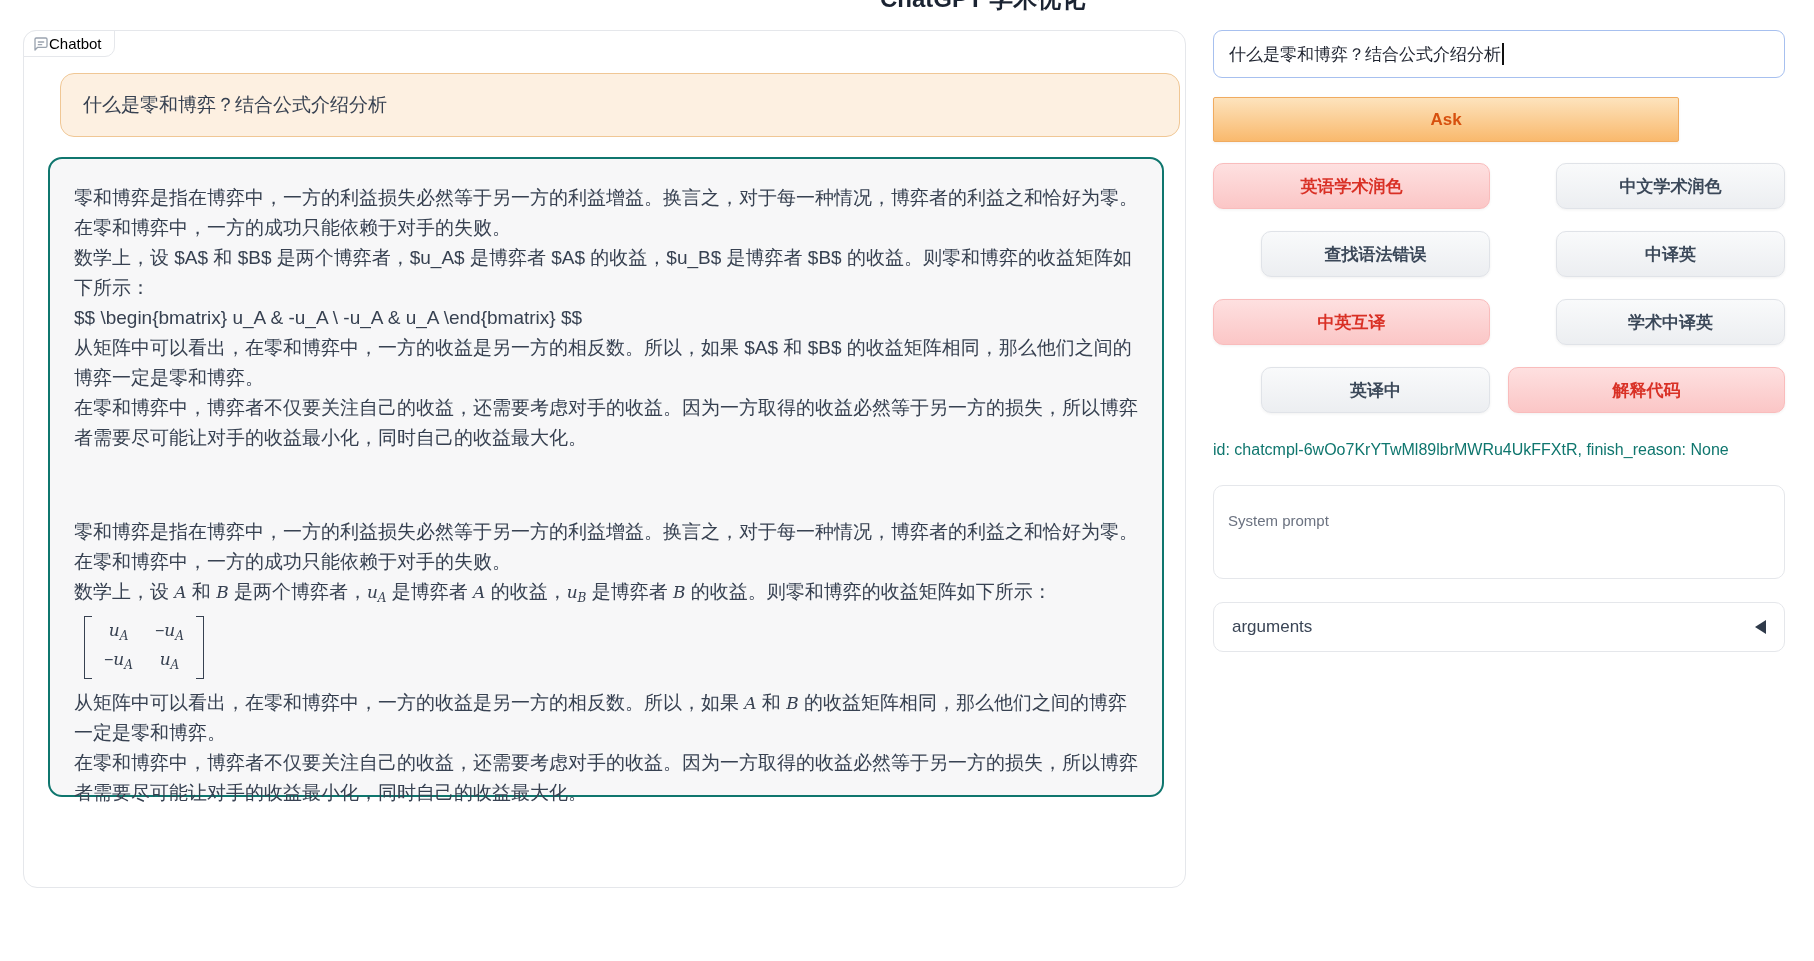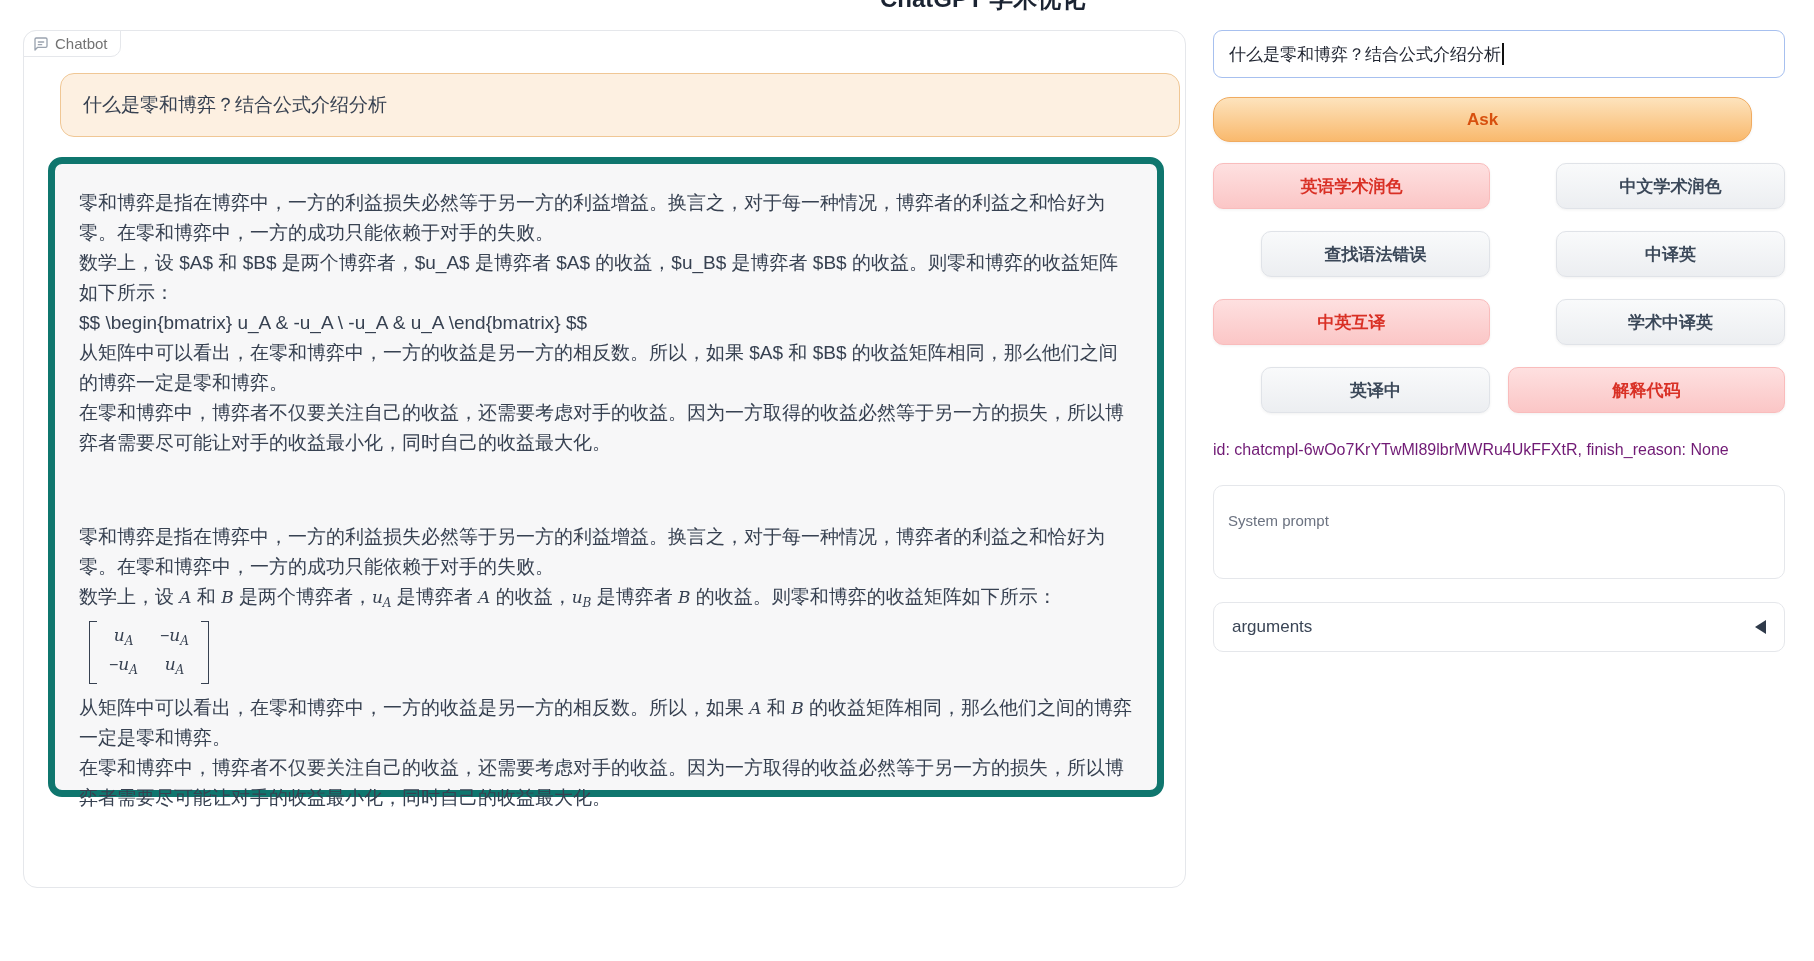--- a/index.html
+++ b/index.html
@@ -7,62 +7,62 @@
     font-family:"Liberation Sans","DejaVu Sans",sans-serif; }
 
   
   #page-title { position:absolute; left:880px; top:-17px; font-size:24px; font-weight:bold;
     color:#1a2332; white-space:nowrap; }
 
   
   #chatbot-panel { position:absolute; left:23px; top:30px; width:1163px; height:858px;
     background:#fff; border:1px solid #e5e7eb; border-radius:14px; }
   #chatbot-label { position:absolute; left:-1px; top:-1px; display:flex; align-items:center;
-    gap:6px; padding:4px 12px 4px 9px; background:#fff; border:1px solid #e5e7eb;
+    gap:0; padding:4px 12px 4px 9px; background:#fff; border:1px solid #e5e7eb;
     border-top-left-radius:13px; border-bottom-right-radius:10px; border-top-color:#e5e7eb;
-    color:#737373; font-size:15px; }
+    color:#000000; font-size:15px; }
   #user-bubble { position:absolute; left:36px; top:42px; width:1120px; height:64px;
     background:#fdf0e1; border:1px solid #f0c795; border-radius:14px;
     display:flex; align-items:center; padding:0 22px; font-size:19px; color:#374151; }
   #bot-bubble { position:absolute; left:24px; top:126px; width:1116px; height:640px;
-    background:#f7f7f8; border:7px solid #0f766e; border-radius:14px;
+    background:#f7f7f8; border:2px solid #0f766e; border-radius:14px;
     padding:24px 24px; font-size:19px; line-height:30px; color:#374151; }
   .para-gap { height:64px; }
   .mth { font-family:"DejaVu Serif","Liberation Serif",serif; font-style:italic; font-size:17px; }
   .mth sub { font-size:12px; font-style:italic; }
   .mtx { display:inline-flex; align-items:stretch; margin:3px 0 3px 10px; line-height:22px; }
   .mtx-br { width:8px; border:1.8px solid #374151; }
   .mtx-br.l { border-right:none; }
   .mtx-br.r { border-left:none; }
   .mtx-grid { display:grid; grid-template-columns:auto auto; column-gap:22px; row-gap:0px;
     padding:3px 12px; align-items:center; justify-items:center; }
   .mcell { font-size:16px; color:#374151; }
 
   
   #prompt-box { position:absolute; left:1213px; top:30px; width:572px; height:48px;
     background:#fff; border:1.5px solid #a7c0ef; border-radius:9px; display:flex;
     align-items:center; padding:0 15px; font-size:17px; color:#1f2430; }
   #text-cursor { display:inline-block; width:1.5px; height:22px; background:#111; margin-left:1px; }
 
-  #ask-button { position:absolute; left:1213px; top:97px; width:539px; height:45px;
+  #ask-button { position:absolute; left:1213px; top:97px; width:466px; height:45px;
     background:linear-gradient(180deg,#fde3bd 0%,#f9b96d 100%); border:1px solid #f0ab60;
-    border-radius:17px; display:flex; align-items:center; justify-content:center;
+    border-radius:2px; display:flex; align-items:center; justify-content:center;
     font-size:17px; font-weight:bold; color:#d7500e; cursor:pointer;
     box-shadow:0 1px 3px rgba(0,0,0,0.06); }
 
   #quick-grid { position:absolute; left:1213px; top:163px; width:572px;
     display:grid; grid-template-columns:277px 277px; column-gap:18px; row-gap:22px; }
   .qbtn { height:46px; border-radius:10px; display:flex; align-items:center; justify-content:center;
     font-size:17px; font-weight:bold; cursor:pointer; box-shadow:0 1px 3px rgba(0,0,0,0.06); }
   .btn-gray { background:linear-gradient(180deg,#f9fafb 0%,#eceef1 100%);
     border:1px solid #e0e3e8; color:#3b4859;margin-left:48px; }
   .btn-pink { background:linear-gradient(180deg,#fee0e0 0%,#fbc6c6 100%);
     border:1px solid #f9bcbc; color:#d93025; }
 
-  #status-line { position:absolute; left:1213px; top:441px; font-size:16px; color:#701a75; }
+  #status-line { position:absolute; left:1213px; top:441px; font-size:16px; color:#0f766e; }
 
   #system-card { position:absolute; left:1213px; top:485px; width:572px; height:94px;
     background:#fff; border:1px solid #e5e7eb; border-radius:10px; padding:24px 12px; }
   #system-label { font-size:15px; color:#6b7280; margin:2px 0 8px 2px; }
   #system-input { height:46px; background:#fff; border:1px solid #e3e5e8; border-radius:10px;
     display:flex; align-items:center; padding:0 16px; font-size:16px; color:#374151; }
 
   #arguments-accordion { position:absolute; left:1213px; top:602px; width:572px; height:50px;
     background:#fff; border:1px solid #e5e7eb; border-radius:10px; display:flex;
     align-items:center; justify-content:space-between; padding:0 18px; cursor:pointer;

